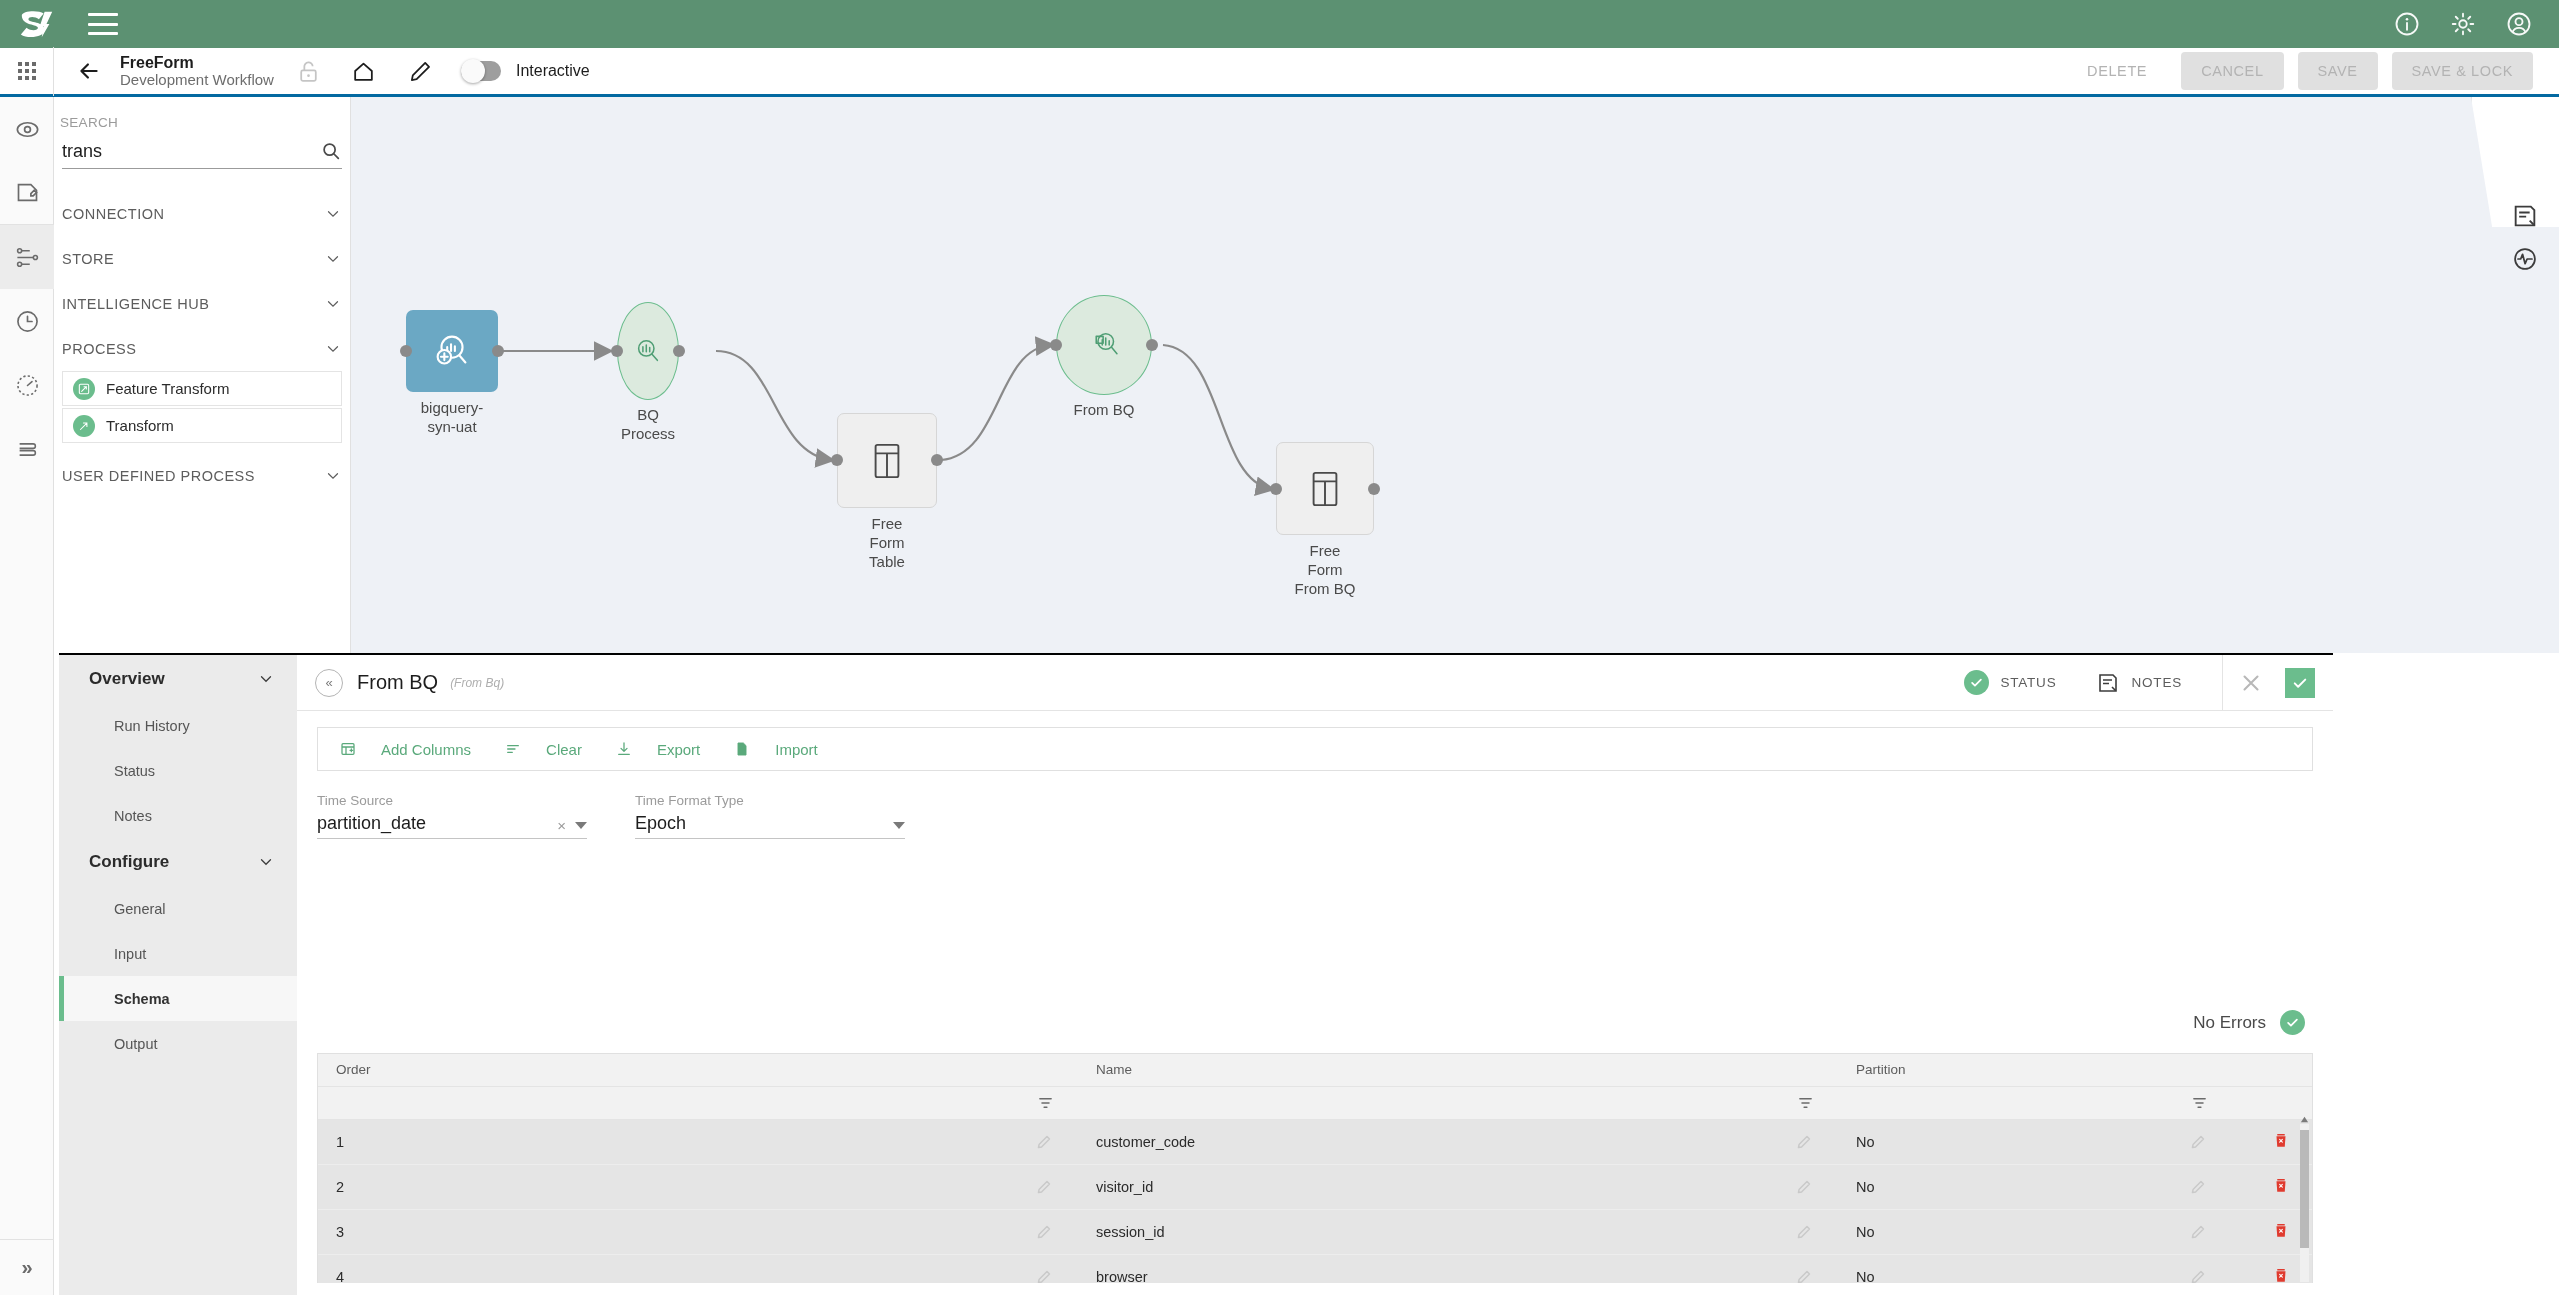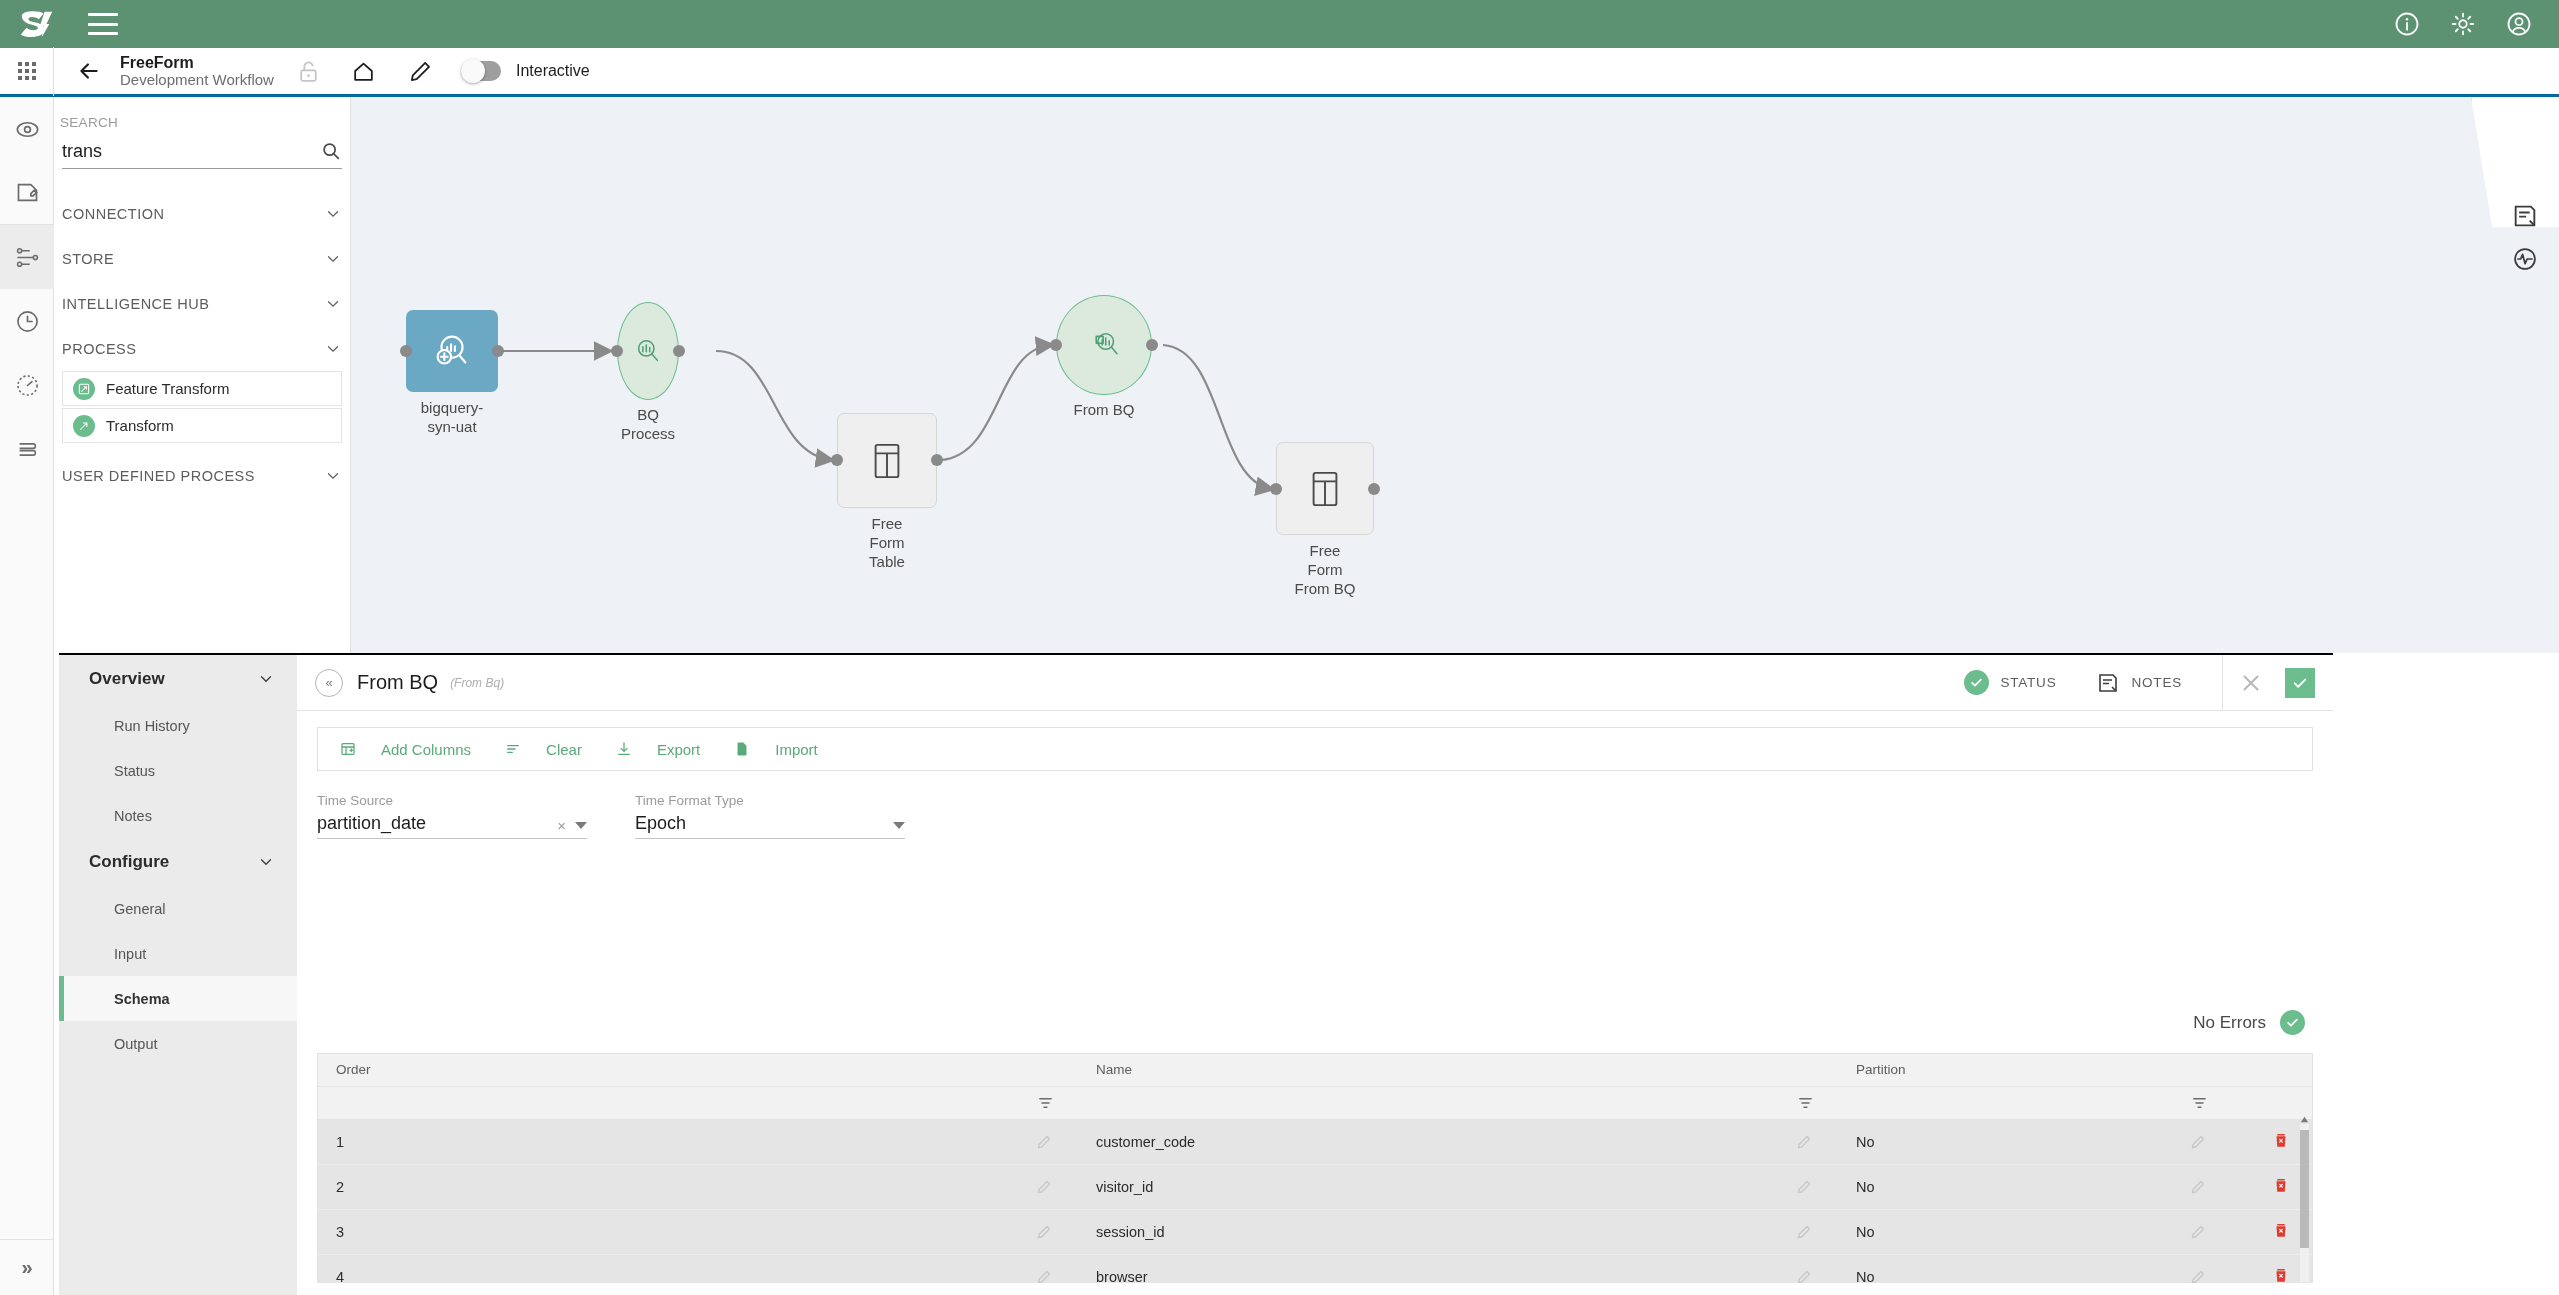--- a/index.html
+++ b/index.html
@@ -306,20 +306,26 @@
   </span>
   <span class="wf-ic" id="pencil-ic">
     <svg viewBox="0 0 24 24" fill="none" stroke="#1d1d1d" stroke-width="1.7" stroke-linejoin="round">
       <path d="M16.5 3.8l3.7 3.7L8.3 19.4l-4.6.9.9-4.6z"></path>
     </svg>
   </span>
   <div id="toggle">
       <span class="knob"></span>
     </div>
   <span id="interactive-label">Interactive</span>
+  <div id="wf-actions">
+    <button class="wf-btn">DELETE</button>
+    <button class="wf-btn filled">CANCEL</button>
+    <button class="wf-btn filled">SAVE</button>
+    <button class="wf-btn filled">SAVE &amp; LOCK</button>
+  </div>
 </div>
 
 <div id="rail">
   <div class="rail-item">
     <svg viewBox="0 0 24 24" fill="none" stroke="#6b6b6b" stroke-width="1.5">
       <ellipse cx="12" cy="12" rx="9" ry="6"></ellipse>
         <circle cx="12" cy="12" r="2.6"></circle>
     </svg>
   </div>
   <div class="rail-item sep">

